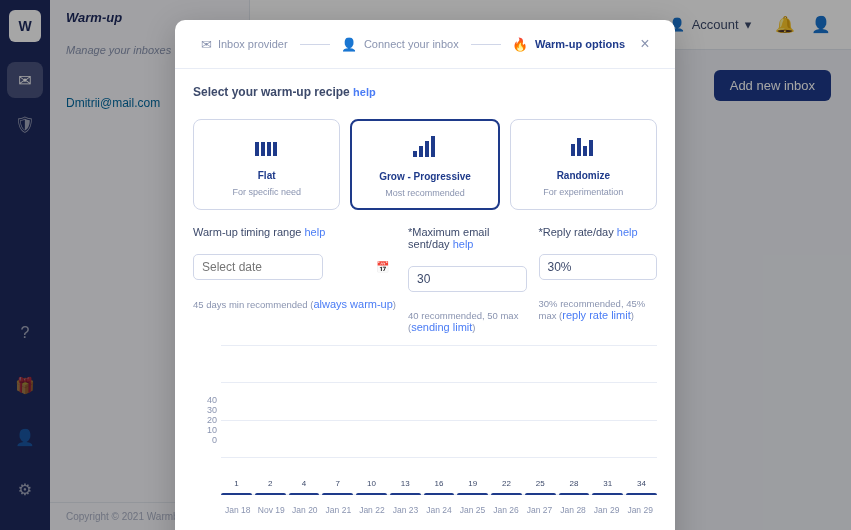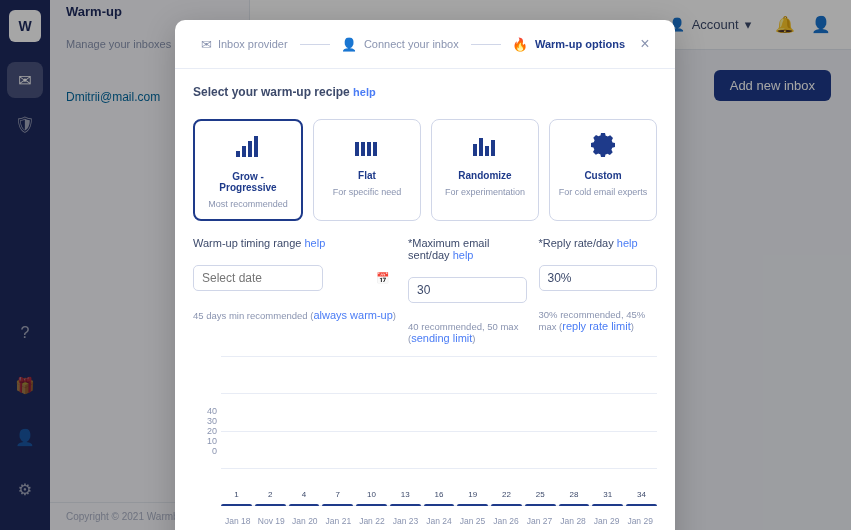--- a/index.html
+++ b/index.html
@@ -21,21 +21,22 @@
     }
     .sidebar-nav-item.active { background: rgba(255,255,255,0.2); color: #fff; }
     .sidebar-bottom { margin-top: auto; padding-bottom: 15px; display: flex; flex-direction: column; align-items: center; gap: 8px; }
 
     
     .sidebar-secondary {
       position: absolute; left: 50px; top: 0; width: 200px; height: 530px;
       background: #f7f8fc; border-right: 1px solid #e2e6ef; z-index: 1;
     }
     .sidebar-secondary-header {
-      padding: 4px 16px 8px;
+      padding: 10px 16px 8px;
+      font-style: italic;
     }
     .sidebar-secondary-header h2 { font-size: 13px; font-weight: 700; color: #1e2a5e; }
     .sidebar-secondary-header p { font-size: 11px; color: #8a94b0; margin-top: 19px; }
     .inbox-section-label { font-size: 11px; font-weight: 600; color: #8a94b0; padding: 6px 16px; text-transform: uppercase; letter-spacing: 0.5px; text-align: right; }
     .inbox-item { padding: 8px 16px; font-size: 12px; color: #0369a1; cursor: pointer; }
     .sidebar-footer { position: absolute; bottom: 0; left: 0; right: 0; padding: 8px 16px; font-size: 10px; color: #aab0c4; border-top: 1px solid #e2e6ef; }
 
     
     .main-content {
       position: absolute; left: 250px; top: 0; right: 0; height: 530px;
@@ -228,65 +229,55 @@
     <button class="close-btn">×</button>
   </div>
 
   <div class="modal-body">
     <div class="section-label">
       <span>Select your warm-up recipe</span>
       <a class="help-link" href="#">help</a>
     </div>
 
     <div class="recipe-cards">
+      <div class="recipe-card">
+        <div class="recipe-card-icon">
+          <svg width="28" height="28" viewBox="0 0 28 28">
+            <rect x="2" y="12" width="4" height="14" fill="#1e3a8a"></rect>
+            <rect x="8" y="12" width="4" height="14" fill="#1e3a8a"></rect>
+            <rect x="14" y="12" width="4" height="14" fill="#1e3a8a"></rect>
+            <rect x="20" y="12" width="4" height="14" fill="#1e3a8a"></rect>
+          </svg>
+        </div>
+        <div class="recipe-card-title">Flat</div>
+        <div class="recipe-card-subtitle">For specific need</div>
+      </div>
       <div class="recipe-card selected">
         <div class="recipe-card-icon">
           <svg width="28" height="28" viewBox="0 0 28 28">
             <rect x="2" y="20" width="4" height="6" fill="#1e3a8a"></rect>
             <rect x="8" y="15" width="4" height="11" fill="#1e3a8a"></rect>
             <rect x="14" y="10" width="4" height="16" fill="#1e3a8a"></rect>
             <rect x="20" y="5" width="4" height="21" fill="#1e3a8a"></rect>
           </svg>
         </div>
         <div class="recipe-card-title">Grow - Progressive</div>
         <div class="recipe-card-subtitle">Most recommended</div>
       </div>
       <div class="recipe-card">
         <div class="recipe-card-icon">
           <svg width="28" height="28" viewBox="0 0 28 28">
-            <rect x="2" y="12" width="4" height="14" fill="#1e3a8a"></rect>
-            <rect x="8" y="12" width="4" height="14" fill="#1e3a8a"></rect>
-            <rect x="14" y="12" width="4" height="14" fill="#1e3a8a"></rect>
-            <rect x="20" y="12" width="4" height="14" fill="#1e3a8a"></rect>
-          </svg>
-        </div>
-        <div class="recipe-card-title">Flat</div>
-        <div class="recipe-card-subtitle">For specific need</div>
-      </div>
-      <div class="recipe-card">
-        <div class="recipe-card-icon">
-          <svg width="28" height="28" viewBox="0 0 28 28">
             <rect x="2" y="14" width="4" height="12" fill="#1e3a8a"></rect>
             <rect x="8" y="8" width="4" height="18" fill="#1e3a8a"></rect>
             <rect x="14" y="16" width="4" height="10" fill="#1e3a8a"></rect>
             <rect x="20" y="10" width="4" height="16" fill="#1e3a8a"></rect>
           </svg>
         </div>
         <div class="recipe-card-title">Randomize</div>
         <div class="recipe-card-subtitle">For experimentation</div>
-      </div>
-      <div class="recipe-card">
-        <div class="recipe-card-icon">
-          <svg width="28" height="28" viewBox="0 0 28 28" fill="none">
-            <path d="M14 9a5 5 0 100 10A5 5 0 0014 9zm0 2a3 3 0 110 6 3 3 0 010-6z" fill="#1e3a8a"></path>
-            <path d="M12 3h4l.7 2.8a8 8 0 012 .8l2.5-1.3 2.8 2.8-1.3 2.5c.3.6.6 1.3.8 2L26 13v4l-2.8.7a8 8 0 01-.8 2l1.3 2.5-2.8 2.8-2.5-1.3c-.6.3-1.3.6-2 .8L16 27h-4l-.7-2.8a8 8 0 01-2-.8l-2.5 1.3L4 21.9l1.3-2.5a8 8 0 01-.8-2L2 17v-4l2.8-.7c.2-.7.5-1.4.8-2L4.3 7.8 7 5l2.5 1.3c.6-.3 1.3-.6 2-.8L12 3z" fill="#1e3a8a"></path>
-          </svg>
-        </div>
-        <div class="recipe-card-title">Custom</div>
-        <div class="recipe-card-subtitle">For cold email experts</div>
       </div>
     </div>
 
     <div class="form-row">
       <div class="form-group">
         <div class="form-label">
           <span>Warm-up timing range</span>
           <a class="help-link" href="#">help</a>
         </div>
         <div class="date-input-wrapper">

